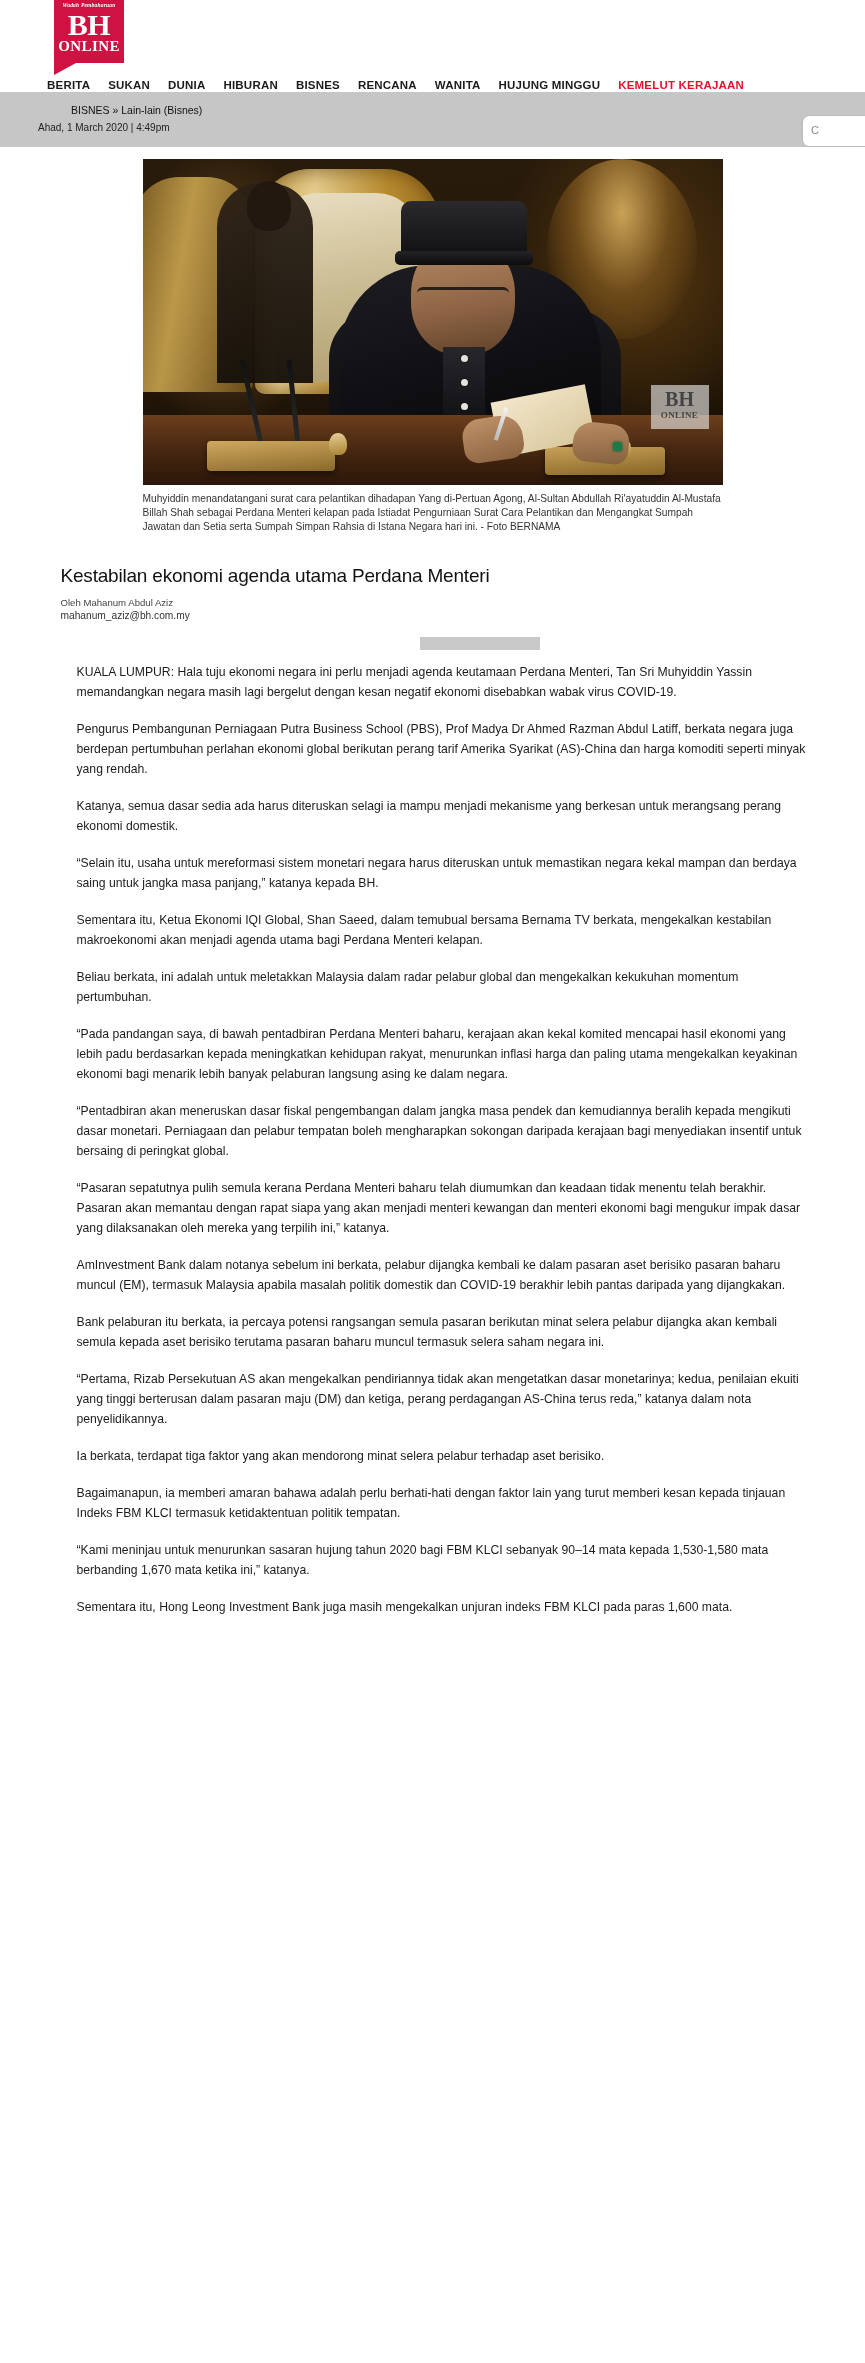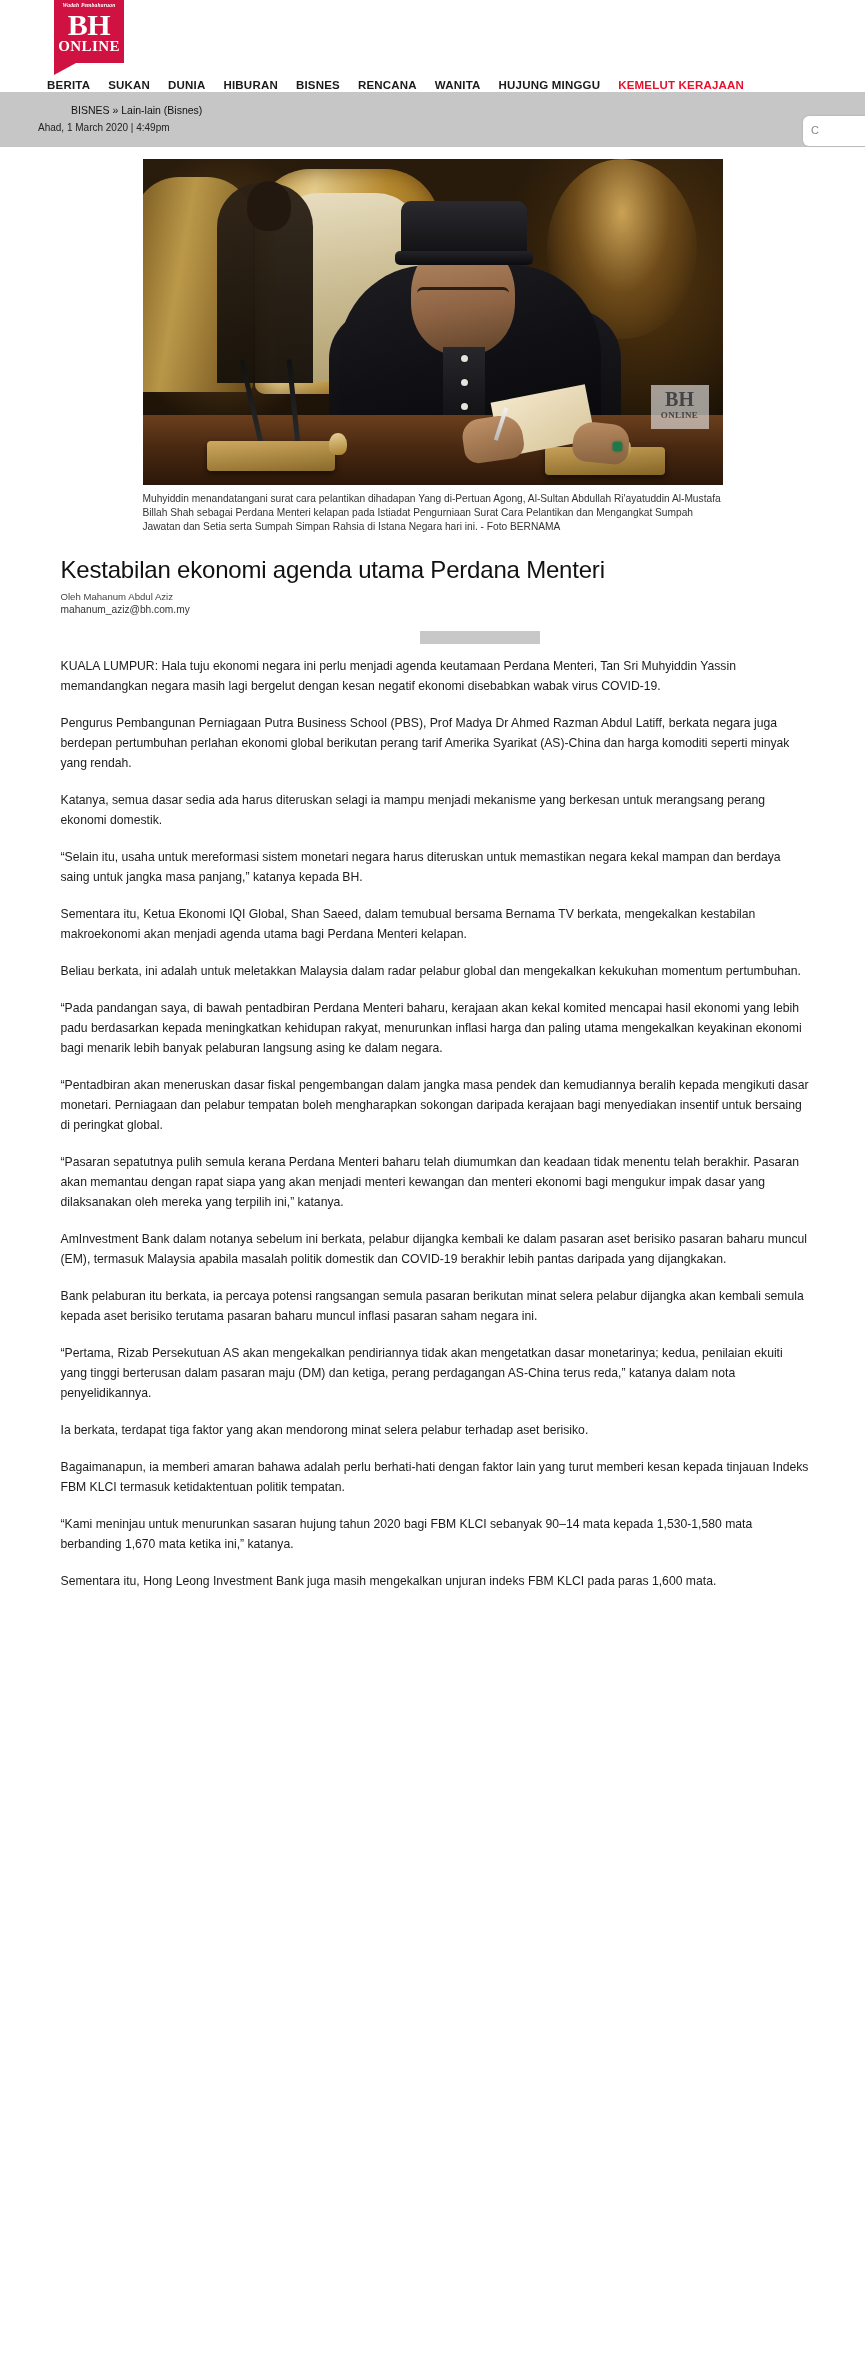--- a/index.html
+++ b/index.html
@@ -205,37 +205,37 @@
     font-family:"Liberation Serif", serif; font-weight:bold;
   }
   .p-watermark .w1 { font-size:20px; line-height:22px; padding-top:3px; }
   .p-watermark .w2 { font-size:9px; line-height:10px; letter-spacing:.3px; }
 
   .caption {
     width: 580px; margin: 7px auto 0 auto;
     font-size: 10.2px; line-height: 14px; color:#333;
   }
   .headline {
-    width: 760px; margin: 22px auto 0 auto; padding-left:8px;
-    font-size: 24px; font-weight: normal; color:#111; line-height:28px;
+    width: 760px; margin: 28px auto 0 auto; padding-left:8px;
+    font-size: 19px; font-weight: normal; color:#111; line-height:28px;
     letter-spacing:-0.2px;
   }
   .byline { width:760px; margin: 6px auto 0 auto; padding-left:8px; }
   .byline .who { font-size:9.6px; color:#444; line-height:13px; }
   .byline .mail { font-size:10.2px; color:#333; line-height:14px; }
   .byline-spacer { height: 14px; }
   .grey-strip {
     width: 120px; height: 13px; background:#c8c8c8;
     margin: 0 0 0 420px;
   }
 
   .body-copy { width: 760px; margin: 12px auto 0 auto; padding-left:8px; }
   .body-copy p {
     font-size: 12.2px; line-height: 20px; color:#1c1c1c;
-    margin: 0 0 17px 0;
+    margin: 0 0 17px 16px;
   }
   .tail-space { height: 40px; }
 </style>
 </head>
 <body>
 
 <div class="masthead">
   <div class="logo-box">
     <div class="logo-tagline">Wadah Pembaharuan</div>
     <div class="logo-bh">BH</div>
@@ -329,21 +329,21 @@
     <p>KUALA LUMPUR: Hala tuju ekonomi negara ini perlu menjadi agenda keutamaan Perdana Menteri, Tan Sri Muhyiddin Yassin memandangkan negara masih lagi bergelut dengan kesan negatif ekonomi disebabkan wabak virus COVID-19.</p>
     <p>Pengurus Pembangunan Perniagaan Putra Business School (PBS), Prof Madya Dr Ahmed Razman Abdul Latiff, berkata negara juga berdepan pertumbuhan perlahan ekonomi global berikutan perang tarif Amerika Syarikat (AS)-China dan harga komoditi seperti minyak yang rendah.</p>
     <p>Katanya, semua dasar sedia ada harus diteruskan selagi ia mampu menjadi mekanisme yang berkesan untuk merangsang perang ekonomi domestik.</p>
     <p>“Selain itu, usaha untuk mereformasi sistem monetari negara harus diteruskan untuk memastikan negara kekal mampan dan berdaya saing untuk jangka masa panjang,” katanya kepada BH.</p>
     <p>Sementara itu, Ketua Ekonomi IQI Global, Shan Saeed, dalam temubual bersama Bernama TV berkata, mengekalkan kestabilan makroekonomi akan menjadi agenda utama bagi Perdana Menteri kelapan.</p>
     <p>Beliau berkata, ini adalah untuk meletakkan Malaysia dalam radar pelabur global dan mengekalkan kekukuhan momentum pertumbuhan.</p>
     <p>“Pada pandangan saya, di bawah pentadbiran Perdana Menteri baharu, kerajaan akan kekal komited mencapai hasil ekonomi yang lebih padu berdasarkan kepada meningkatkan kehidupan rakyat, menurunkan inflasi harga dan paling utama mengekalkan keyakinan ekonomi bagi menarik lebih banyak pelaburan langsung asing ke dalam negara.</p>
     <p>“Pentadbiran akan meneruskan dasar fiskal pengembangan dalam jangka masa pendek dan kemudiannya beralih kepada mengikuti dasar monetari. Perniagaan dan pelabur tempatan boleh mengharapkan sokongan daripada kerajaan bagi menyediakan insentif untuk bersaing di peringkat global.</p>
     <p>“Pasaran sepatutnya pulih semula kerana Perdana Menteri baharu telah diumumkan dan keadaan tidak menentu telah berakhir. Pasaran akan memantau dengan rapat siapa yang akan menjadi menteri kewangan dan menteri ekonomi bagi mengukur impak dasar yang dilaksanakan oleh mereka yang terpilih ini,” katanya.</p>
     <p>AmInvestment Bank dalam notanya sebelum ini berkata, pelabur dijangka kembali ke dalam pasaran aset berisiko pasaran baharu muncul (EM), termasuk Malaysia apabila masalah politik domestik dan COVID-19 berakhir lebih pantas daripada yang dijangkakan.</p>
-    <p>Bank pelaburan itu berkata, ia percaya potensi rangsangan semula pasaran berikutan minat selera pelabur dijangka akan kembali semula kepada aset berisiko terutama pasaran baharu muncul inflasi pasaran saham negara ini.</p>
+    <p>Bank pelaburan itu berkata, ia percaya potensi rangsangan semula pasaran berikutan minat selera pelabur dijangka akan kembali semula kepada aset berisiko terutama pasaran baharu muncul termasuk selera saham negara ini.</p>
     <p>“Pertama, Rizab Persekutuan AS akan mengekalkan pendiriannya tidak akan mengetatkan dasar monetarinya; kedua, penilaian ekuiti yang tinggi berterusan dalam pasaran maju (DM) dan ketiga, perang perdagangan AS-China terus reda,” katanya dalam nota penyelidikannya.</p>
     <p>Ia berkata, terdapat tiga faktor yang akan mendorong minat selera pelabur terhadap aset berisiko.</p>
     <p>Bagaimanapun, ia memberi amaran bahawa adalah perlu berhati-hati dengan faktor lain yang turut memberi kesan kepada tinjauan Indeks FBM KLCI termasuk ketidaktentuan politik tempatan.</p>
     <p>“Kami meninjau untuk menurunkan sasaran hujung tahun 2020 bagi FBM KLCI sebanyak 90–14 mata kepada 1,530-1,580 mata berbanding 1,670 mata ketika ini,” katanya.</p>
     <p>Sementara itu, Hong Leong Investment Bank juga masih mengekalkan unjuran indeks FBM KLCI pada paras 1,600 mata.</p>
   </div>
   <div class="tail-space"></div>
 </div>
 
 </body></html>

